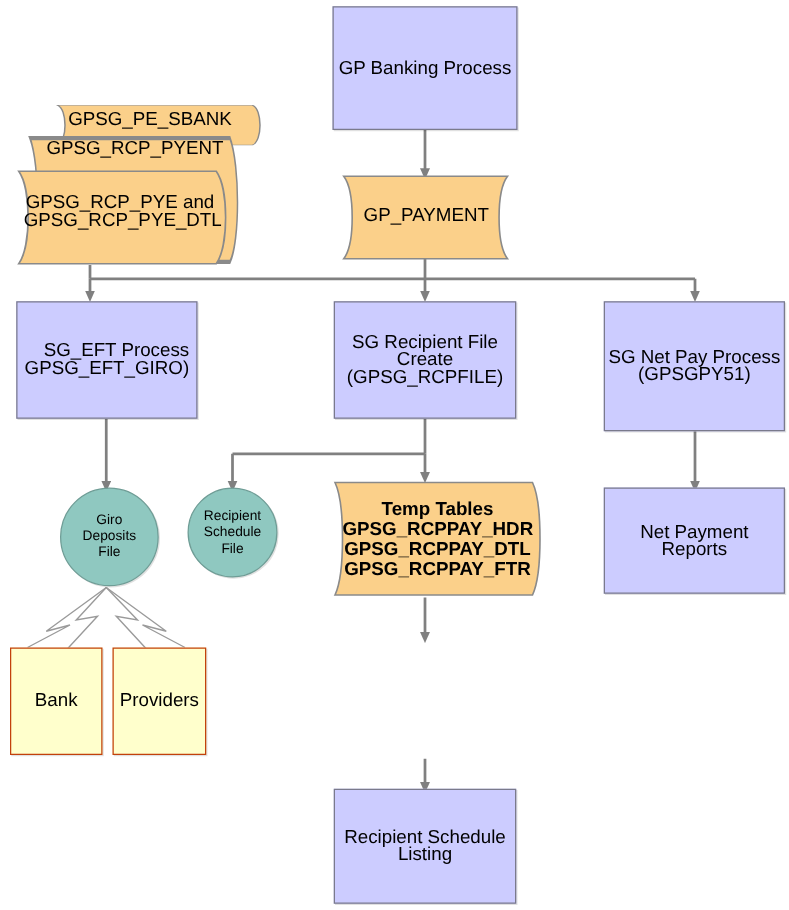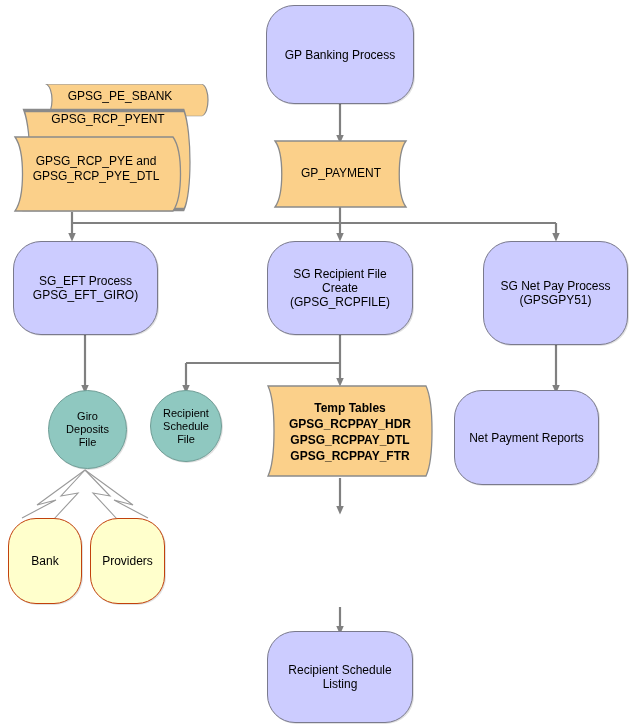--- a/index.html
+++ b/index.html
@@ -1,21 +1,21 @@
 <!DOCTYPE html>
 <html><head>
 <meta charset="utf-8">
 <style>
   html,body{margin:0;padding:0;background:#ffffff;}
   body{width:631px;height:728px;font-family:"Liberation Sans","DejaVu Sans",sans-serif;}
   #canvas{position:relative;width:631px;height:728px;overflow:hidden;background:#fff;}
 
   .node{position:absolute;box-sizing:border-box;display:flex;align-items:center;
-        justify-content:center;text-align:center;color:#000;font-size:12px;
-        line-height:14px;white-space:pre-line;border-radius:28px;}
+        justify-content:center;text-align:center;color:#000;font-size:15px;
+        line-height:14px;white-space:pre-line;}
 
   
   .rect{border:1px solid #7a7a8c;background:#ccccff;
         box-shadow:1px 1px 0 rgba(0,0,0,0.12);}
   .rect.yellowbox{background:#ffffcc;border:1px solid #c2410c;}
 
   
   .tape{background:#fbd08a;}
   .tape .tapesvg{position:absolute;inset:0;width:100%;height:100%;}
   .tape .lbl{position:relative;z-index:2;width:100%;padding:0 14px;box-sizing:border-box;}
@@ -103,21 +103,21 @@
 GPSG_RCP_PYE_DTL</span>
     </div>
 
     <div class="node tape" style="left:266px;top:139px;width:150px;height:70px;background:none;">
       <svg class="tapesvg" viewBox="0 0 150 70" preserveAspectRatio="none">
         <path d="M9,2 C18,14 18,56 9,68 L140,68 C131,56 131,14 140,2 Z" fill="#fbd08a" stroke="#8a8a8a" stroke-width="1.3"></path>
       </svg>
       <span class="lbl" style="position:absolute;left:0;top:27px;width:100%;text-align:center;z-index:3;">GP_PAYMENT</span>
     </div>
 
-    <div class="node rect" style="left:13px;top:241px;width:145px;height:94px;">
+    <div class="node rect" style="left:13px;top:241px;width:145px;height:94px;text-align:right;">
       <span>SG_EFT Process
 GPSG_EFT_GIRO)</span>
     </div>
 
     <div class="node rect" style="left:267px;top:241px;width:146px;height:94px;">
       <span>SG Recipient File
 Create
 (GPSG_RCPFILE)</span>
     </div>
 
@@ -141,21 +141,21 @@
     <div class="node tape" style="left:260px;top:383px;width:180px;height:96px;background:none;">
       <svg class="tapesvg" viewBox="0 0 180 96" preserveAspectRatio="none">
         <path d="M8,3 C16,20 16,76 8,93 L166,93 C174,76 174,20 166,3 Z" fill="#fbd08a" stroke="#8a8a8a" stroke-width="1.3"></path>
       </svg>
       <span class="lbl" style="position:absolute;left:0;top:17px;width:100%;text-align:center;z-index:3;line-height:16px;font-weight:bold;">Temp Tables
 GPSG_RCPPAY_HDR
 GPSG_RCPPAY_DTL
 GPSG_RCPPAY_FTR</span>
     </div>
 
-    <div class="node rect" style="left:454px;top:390px;width:145px;height:95px;">
+    <div class="node rect" style="left:483px;top:390px;width:145px;height:85px;">
       <span>Net Payment Reports</span>
     </div>
 
     <div class="node rect yellowbox" style="left:8px;top:518px;width:74px;height:86px;">
       <span>Bank</span>
     </div>
 
     <div class="node rect yellowbox" style="left:90px;top:518px;width:75px;height:86px;">
       <span>Providers</span>
     </div>

